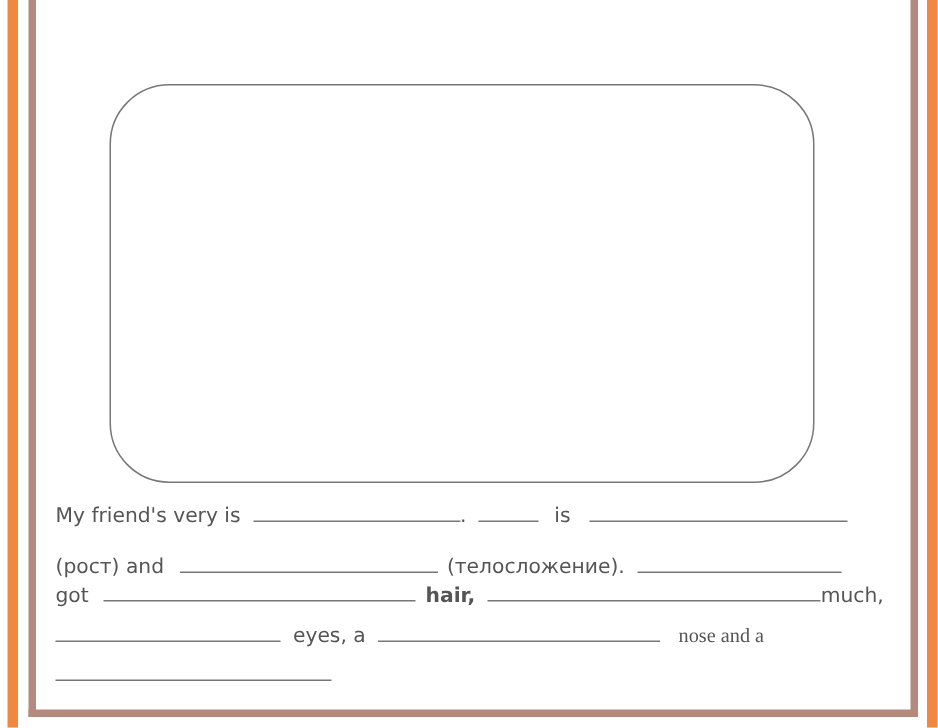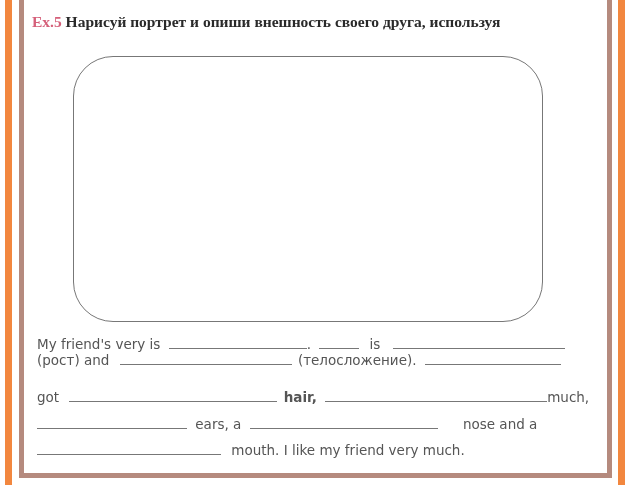--- a/index.html
+++ b/index.html
@@ -82,53 +82,48 @@
 </head>
 <body>
 
 <div class="outer-band" style="left:5px; background:#f2873f;"></div>
 <div class="outer-band" style="left:618px; background:#f2873f;"></div>
 <div class="inner-band" style="left:19px; top:0; height:478px; background:#b58a7e;"></div>
 <div class="inner-band" style="left:607px; top:0; height:478px; background:#b58a7e;"></div>
 <div class="band-bottom" style="background:#b58a7e;"></div>
 
 <div class="heading">
-  <div>
-    <span class="ex" style="color:#d5607a;">Ex.5</span>
-    <span class="bold">Нарисуй портрет и опиши внешность своего друга, используя</span>
-  </div>
 </div>
 
 <div class="portrait-box"></div>
 
 <div class="fill" style="top:336px;">
   <span>My friend's very is</span>
   <span class="blank" style="width:138px; margin-left:4px;"></span><span>.</span>
   <span class="blank" style="width:40px; margin-left:4px;"></span>
   <span style="margin-left:6px;text-align:center;">is</span>
   <span class="blank" style="width:172px; margin-left:8px;"></span>
 </div>
 
-<div class="fill" style="top:352px;text-align:center;">
+<div class="fill" style="top:370px;text-align:center;">
   <span>(рост) and</span>
   <span class="blank" style="width:172px; margin-left:6px;"></span>
   <span style="margin-left:2px;">(телосложение).</span>
   <span class="blank" style="width:136px; margin-left:4px;"></span>
 </div>
 
 <div class="fill" style="top:389px;">
   <span>got</span>
   <span class="blank" style="width:208px; margin-left:6px;"></span>
   <span style="margin-left:2px;font-weight:bold;">hair,</span>
   <span class="blank" style="width:222px; margin-left:4px;"></span><span>much,</span>
 </div>
 
 <div class="fill" style="top:416px;">
   <span class="blank" style="width:150px;"></span>
-  <span style="margin-left:4px;">ears,  a</span>
+  <span style="margin-left:4px;">eyes,  a</span>
   <span class="blank" style="width:188px; margin-left:4px;"></span>
-  <span style="margin-left:21px;">nose and a</span>
+  <span style="margin-left:8px;font-family:Liberation Serif, serif;">nose and a</span>
 </div>
 
 <div class="fill" style="top:442px;">
   <span class="blank" style="width:184px;"></span>
-  <span style="margin-left:6px;">mouth. I like my friend very much.</span>
 </div>
 
 </body></html>

